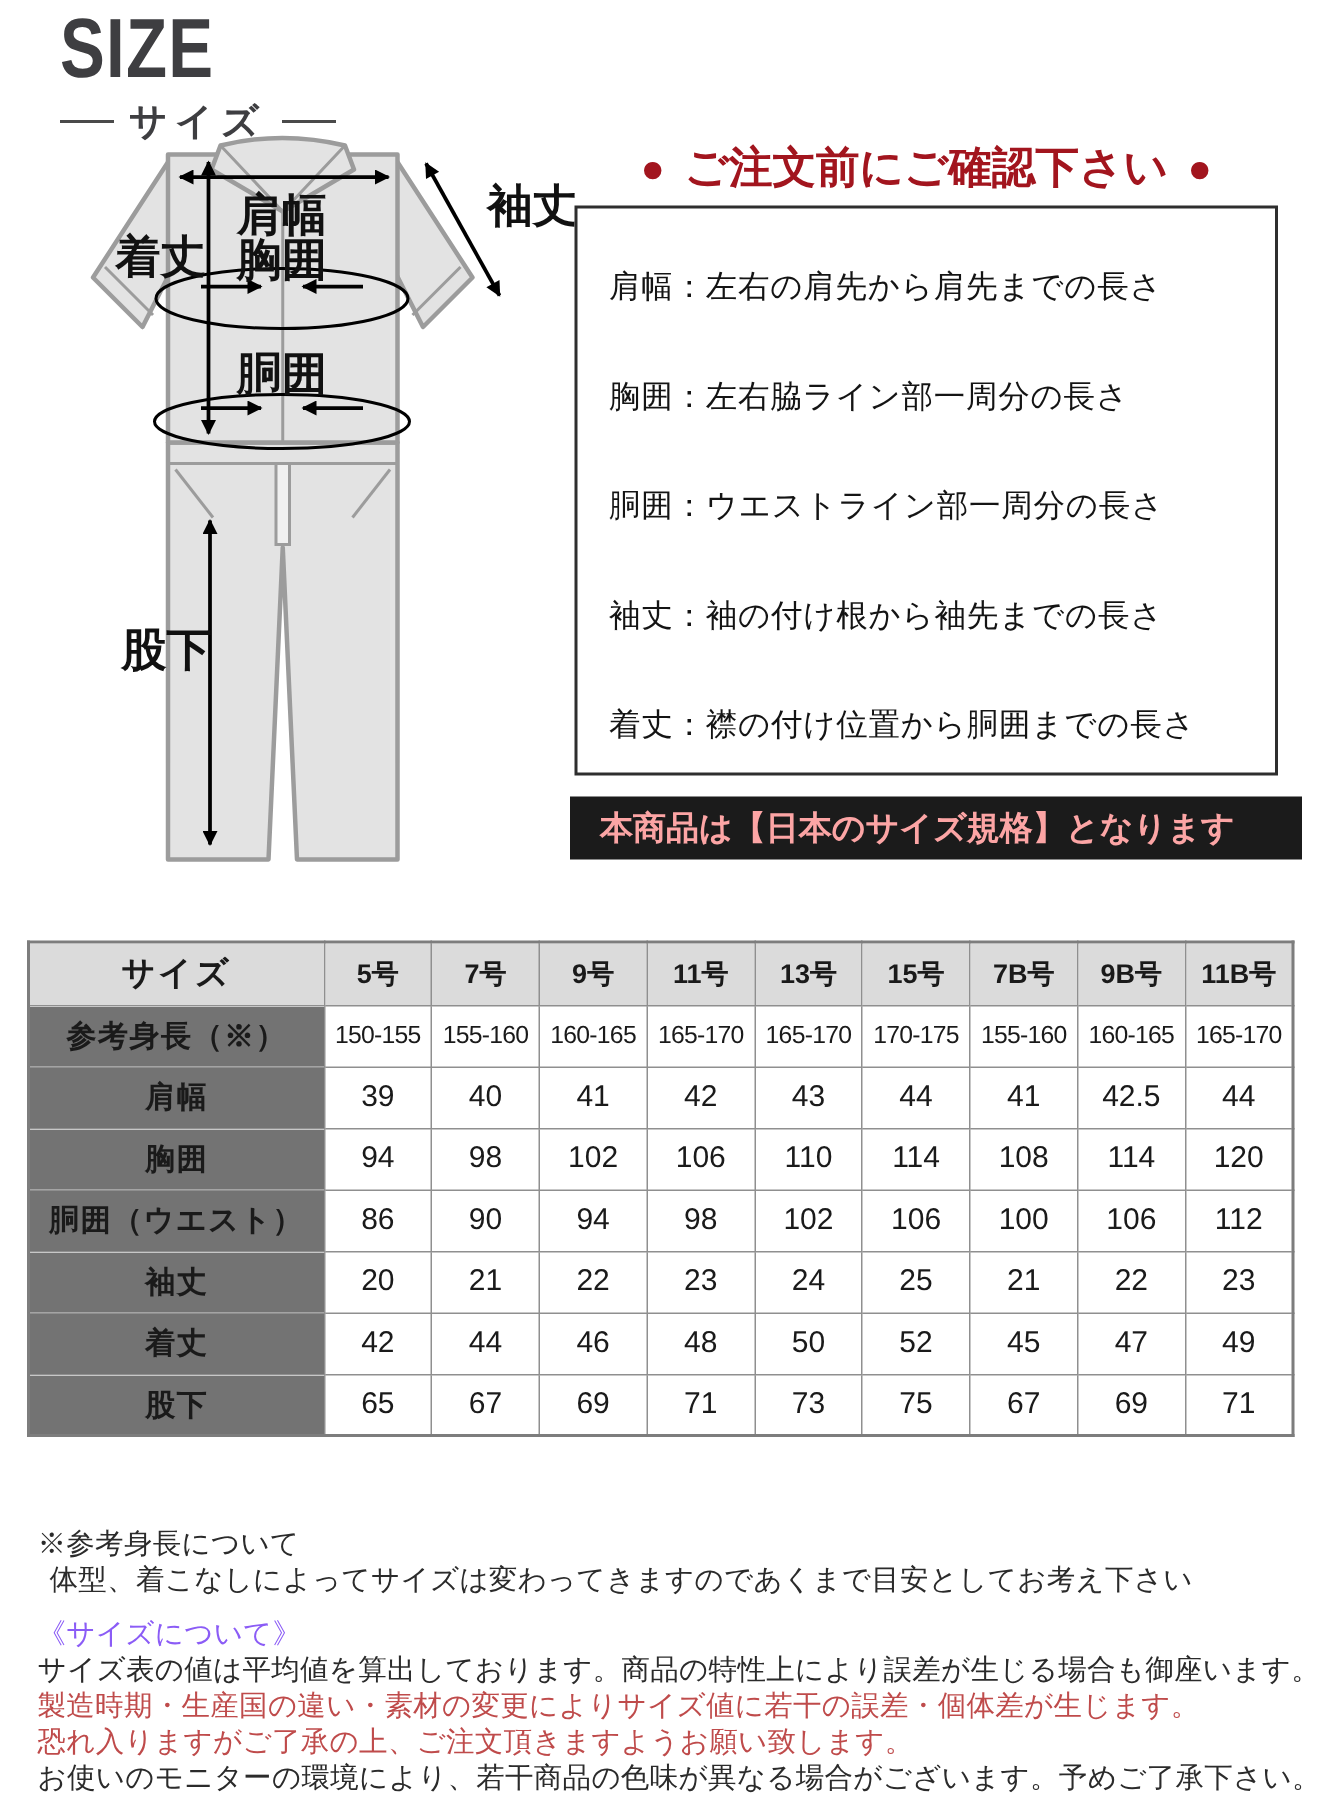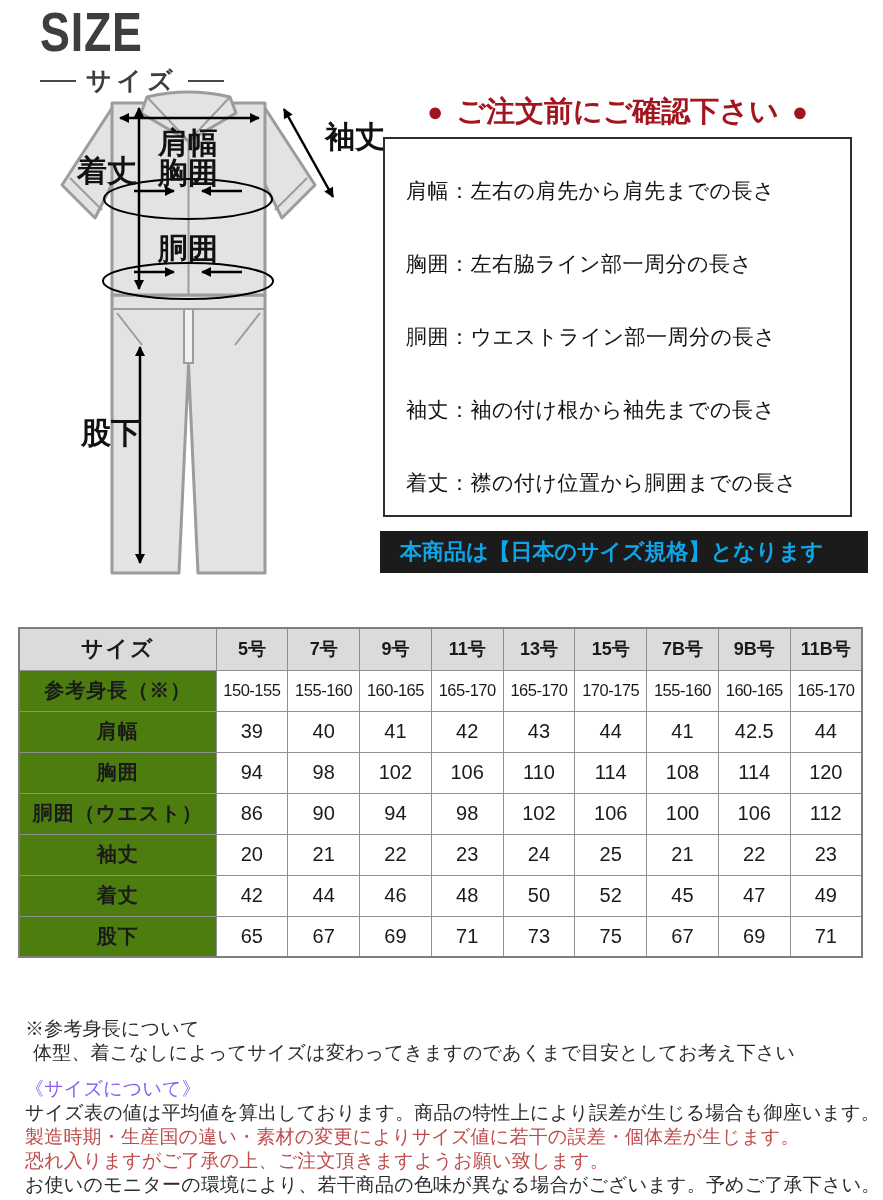--- a/index.html
+++ b/index.html
@@ -37,38 +37,38 @@
   }
   .notice-heading .bullet { font-size:27px; line-height:1; }
   .def-box {
     left:383px; top:137px; width:469px; height:380px;
     border:2px solid #2e2e2e; background:#fff;
     padding:38px 10px 0 21px; display:flex; flex-direction:column; gap:45px;
   }
   .def-item { font-size:21px; color:#141414; letter-spacing:.5px; white-space:nowrap; }
   .jis-bar {
     left:380px; top:531px; width:488px; height:42px; background:#1b1b1b;
-    color:#0ea5e9; font-size:22px; font-weight:bold; line-height:42px;
+    color:#fca5a5; font-size:22px; font-weight:bold; line-height:42px;
     padding-left:20px; white-space:nowrap;
   }
 
   
   .size-table {
     left:18px; top:627px; width:845px;
     border-collapse:collapse; table-layout:fixed;
     border:2px solid #7d7d7d;
   }
   .size-table col.label-col { width:197px; }
   .size-table th, .size-table td {
     border:1px solid #8f8f8f; text-align:center; vertical-align:middle;
     height:41px; color:#1a1a1a; overflow:hidden;
   }
   .size-table thead th { background:#dbdbdb; font-size:18px; font-weight:bold; height:42px; }
   .size-table thead th:first-child { font-size:22px; letter-spacing:2px; }
-  .size-table tbody th { font-size:20px; font-weight:bold; background:#4d7c0f; letter-spacing:1px; }
+  .size-table tbody th { font-size:20px; font-weight:bold; background:#737373; letter-spacing:1px; }
   .size-table td { font-size:20px; font-weight:normal; }
   .size-table tr.height-row td { font-size:16.5px; letter-spacing:-.5px; }
 
   
   .fn { font-size:19px; color:#2b2b2b; white-space:nowrap; letter-spacing:.2px; }
   .fn-ref-title   { left:25px; top:1016px;font-family:Liberation Mono, monospace; }
   .fn-ref-body    { left:33px; top:1040px; }
   .fn-about-title { left:25px; top:1076px; color:#8b5cf6; }
   .fn-l1 { left:25px; top:1100px;font-family:Liberation Serif, serif; }
   .fn-l2 { left:25px; top:1124px; color:#bf4b4b;text-align:center; }

